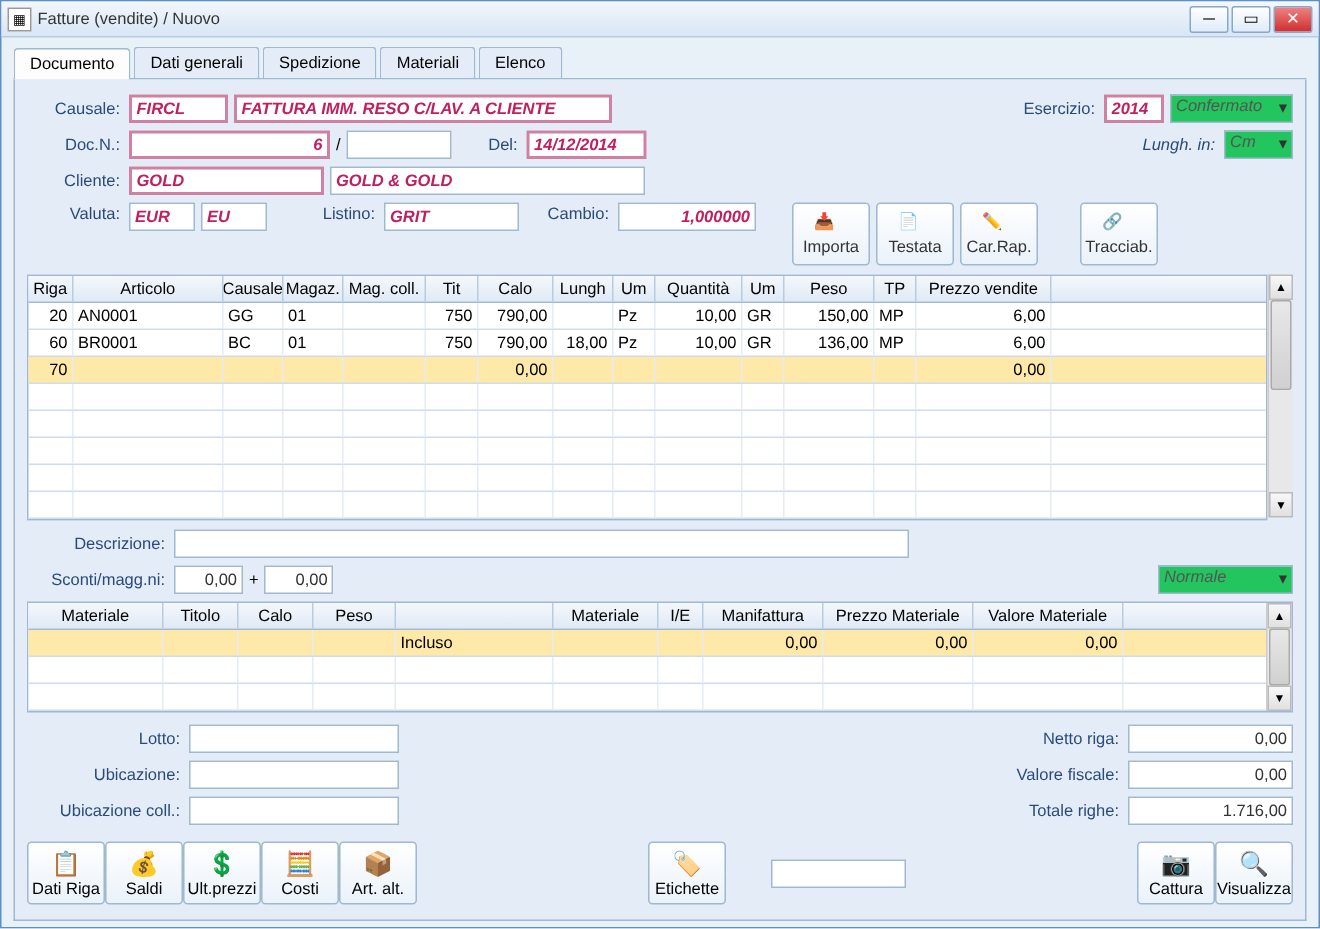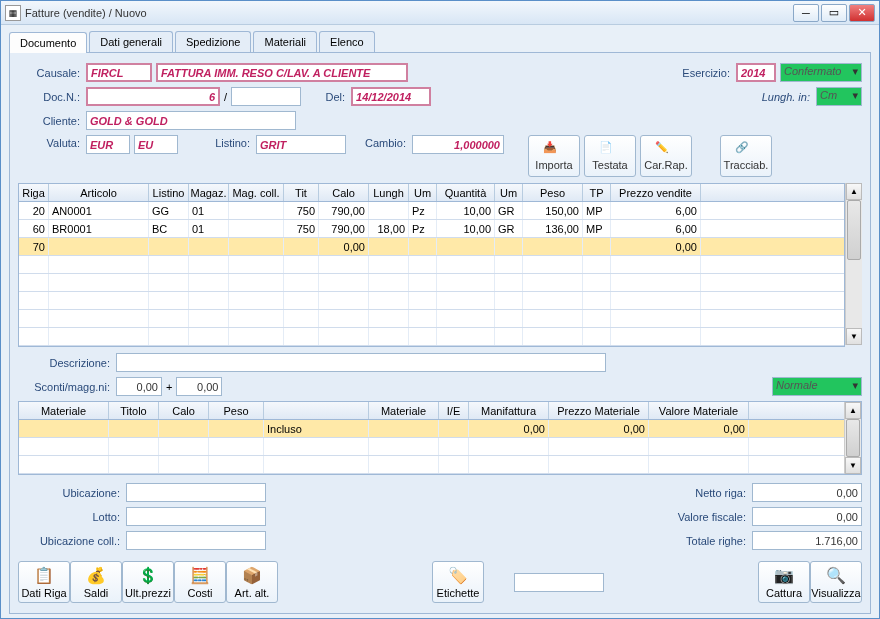--- a/index.html
+++ b/index.html
@@ -80,20 +80,21 @@
         <input class="inp" style="width: 70px;">
         <span class="lbl" style="width:42px">Del:</span>
         <input class="inp pink" style="width: 80px;" value="14/12/2014">
         <span style="flex:1"></span>
         <span class="lbl italic">Lungh. in:</span>
         <div class="drop" style="width:46px">Cm</div>
       </div>
 
       <div class="form-row">
         <span class="lbl" style="width:64px">Cliente:</span>
+        <input class="inp pink" style="width: 130px;" value="GOLD">
         <input class="inp" style="width: 210px; color: rgb(192, 32, 96);" value="GOLD &amp; GOLD">
       </div>
 
       <div class="form-row" style="align-items:flex-start">
         <span class="lbl" style="width:64px;padding-top:2px">Valuta:</span>
         <input class="inp" style="width: 44px;" value="EUR">
         <input class="inp" style="width: 44px;" value="EU">
         <span class="lbl" style="width:70px;padding-top:2px">Listino:</span>
         <input class="inp" style="width: 90px;" value="GRIT">
         <span class="lbl" style="width:58px;padding-top:2px">Cambio:</span>
@@ -116,21 +117,21 @@
             <span class="ic">🔗</span>
             <span>Tracciab.</span>
           </div>
       </div>
 
       <div style="display:flex;margin-top:6px">
         <div class="grid" style="flex:1" id="grid1">
             <div class="grid-row grid-hdr">
               <div class="gc" style="width: 30px;">Riga</div>
               <div class="gc" style="width: 100px; text-align: right;">Articolo</div>
-              <div class="gc" style="width: 40px;">Listino</div>
+              <div class="gc" style="width: 40px;">Causale</div>
               <div class="gc" style="width: 40px;">Magaz.</div>
               <div class="gc" style="width: 55px;">Mag. coll.</div>
               <div class="gc" style="width: 35px;">Tit</div>
               <div class="gc" style="width: 50px;">Calo</div>
               <div class="gc" style="width: 40px;">Lungh</div>
               <div class="gc" style="width: 28px;">Um</div>
               <div class="gc" style="width: 58px;">Quantità</div>
               <div class="gc" style="width: 28px;">Um</div>
               <div class="gc" style="width: 60px;">Peso</div>
               <div class="gc" style="width: 28px;">TP</div>
@@ -343,25 +344,25 @@
           <div class="sb-track">
               <div class="sb-thumb" style="top:0;bottom:0"></div>
             </div>
           <div class="sb-btn">▼</div>
         </div>
       </div>
 
       <div style="display:flex;margin-top:8px;gap:60px">
         <div>
           <div class="form-row">
+            <span class="lbl" style="width:104px">Lotto:</span>
+            <input class="inp" style="width: 140px; font-weight: normal; font-style: normal;">
+          </div>
+          <div class="form-row">
             <span class="lbl" style="width:104px">Ubicazione:</span>
-            <input class="inp" style="width: 140px; font-weight: normal; font-style: normal;">
-          </div>
-          <div class="form-row">
-            <span class="lbl" style="width:104px">Lotto:</span>
             <input class="inp" style="width: 140px; font-weight: normal; font-style: normal;">
           </div>
           <div class="form-row">
             <span class="lbl" style="width:104px">Ubicazione coll.:</span>
             <input class="inp" style="width: 140px; font-weight: normal; font-style: normal;">
           </div>
         </div>
         <div style="flex:1"></div>
         <div>
           <div class="form-row">

